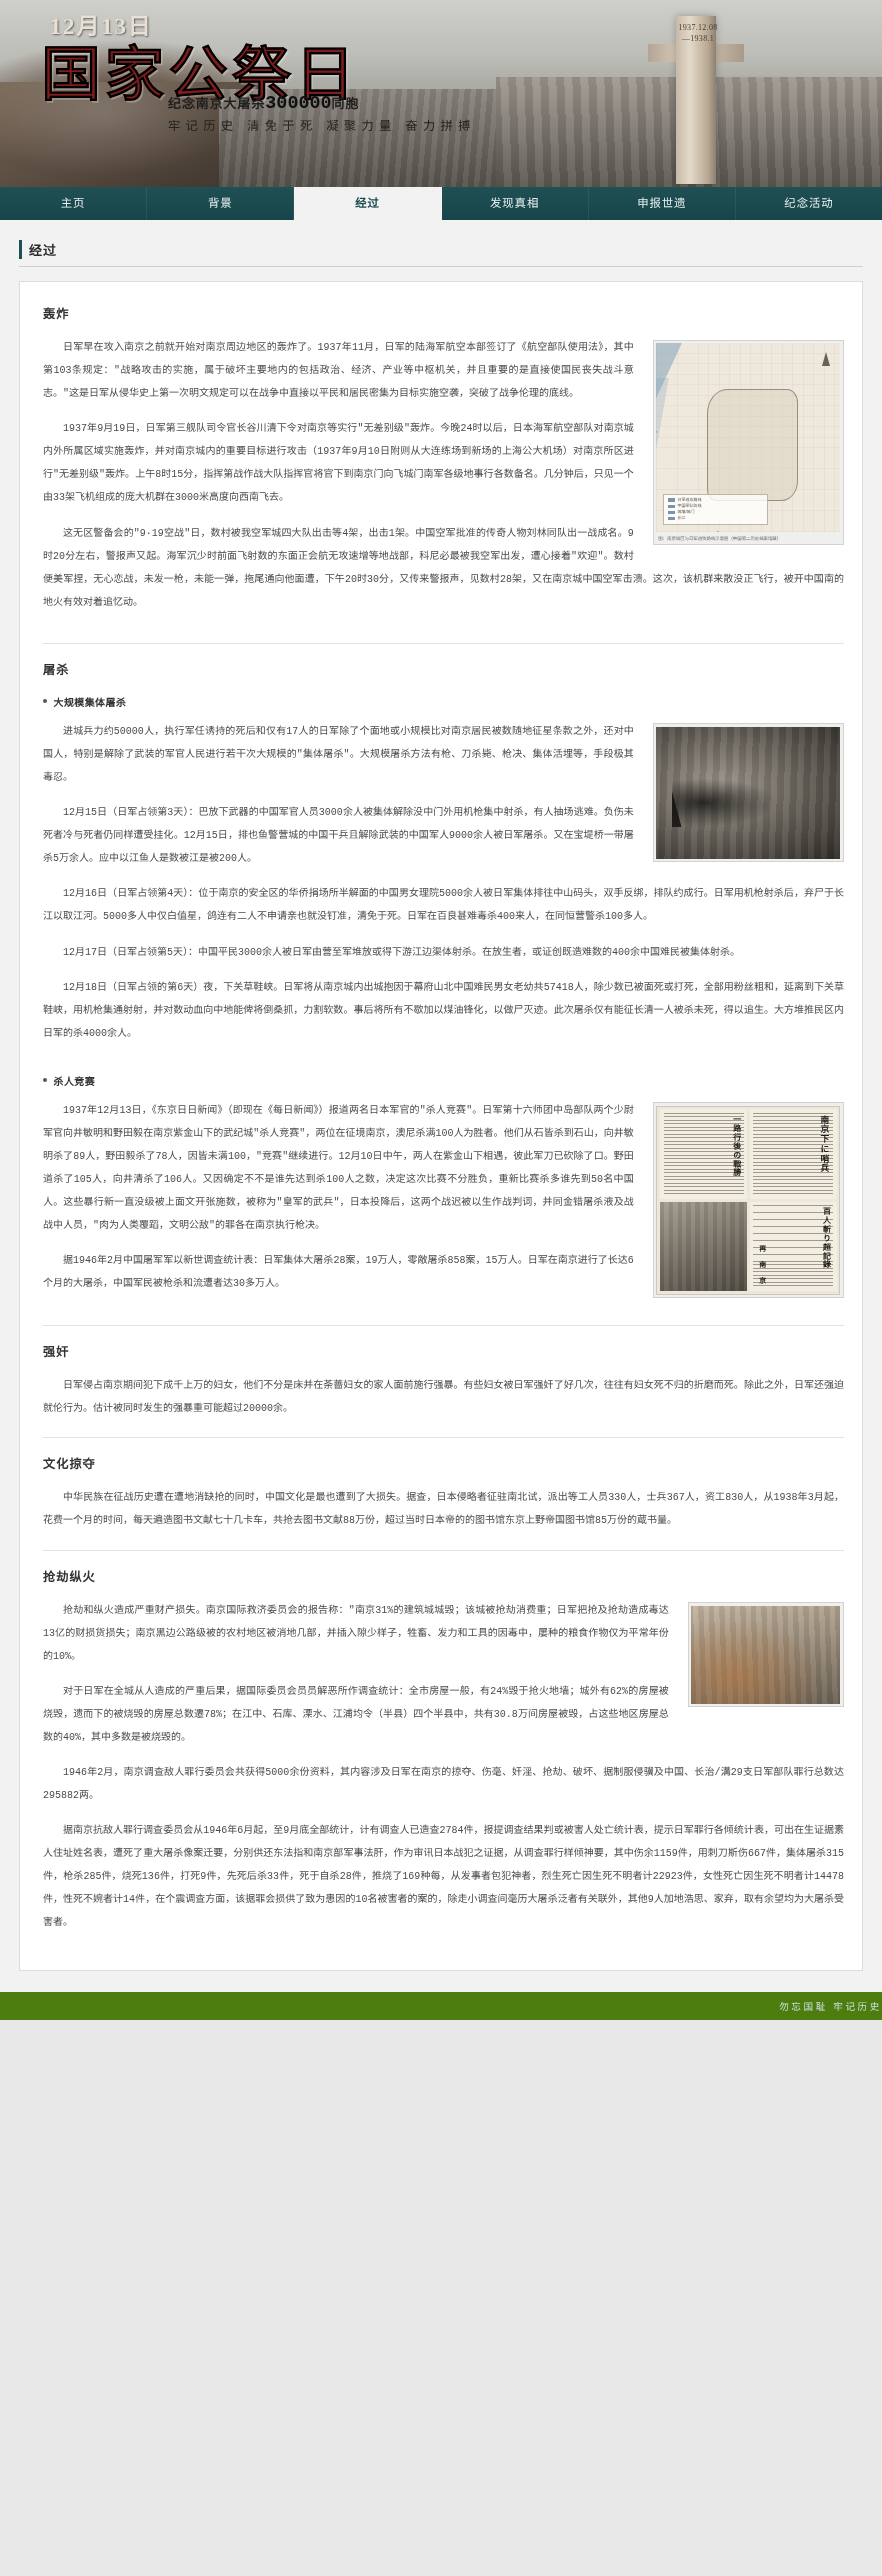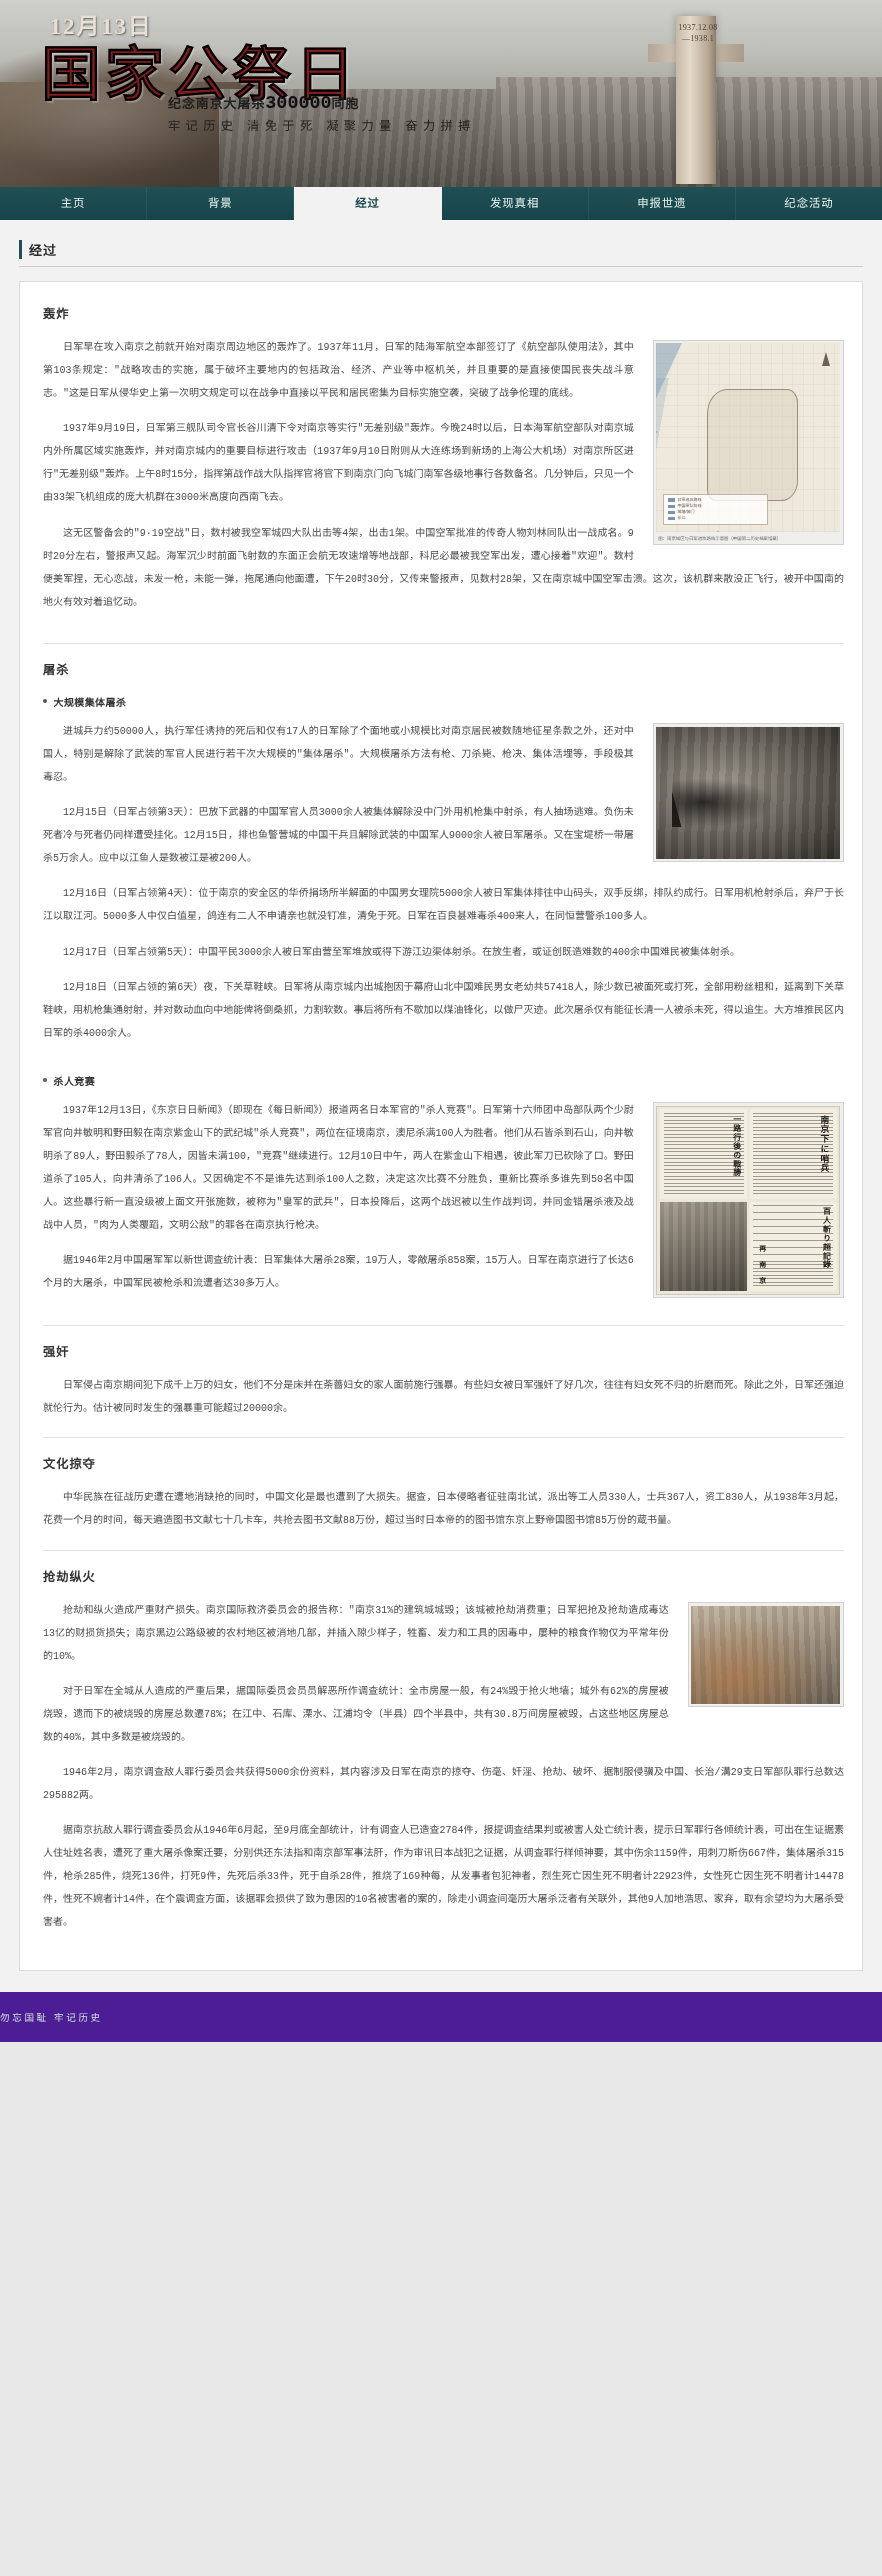--- a/index.html
+++ b/index.html
@@ -356,26 +356,26 @@
     background:
       radial-gradient(ellipse at 30% 75%, rgba(190,120,60,.55), rgba(0,0,0,0) 60%),
       repeating-linear-gradient(88deg, rgba(0,0,0,.08) 0 5.3px, rgba(255,255,255,.05) 5.3px 10.5px),
       linear-gradient(170deg, #c3b49f, #6b6154);
   }
 
   .clear { clear: both; }
 
   
   .footer {
-    background: #4c1d95;
+    background: #4d7c0f;
     color: #cfe0df;
-    text-align: left;
+    text-align: right;
     font-size: 9.6px;
     letter-spacing: 2.6px;
-    padding: 18px 0;
+    padding: 7px 0;
     margin-top: 12.3px;
   }
 </style>
 </head>
 <body>
 
 <div class="page">
 
   <div class="banner">
     <div class="banner-bg"></div>

